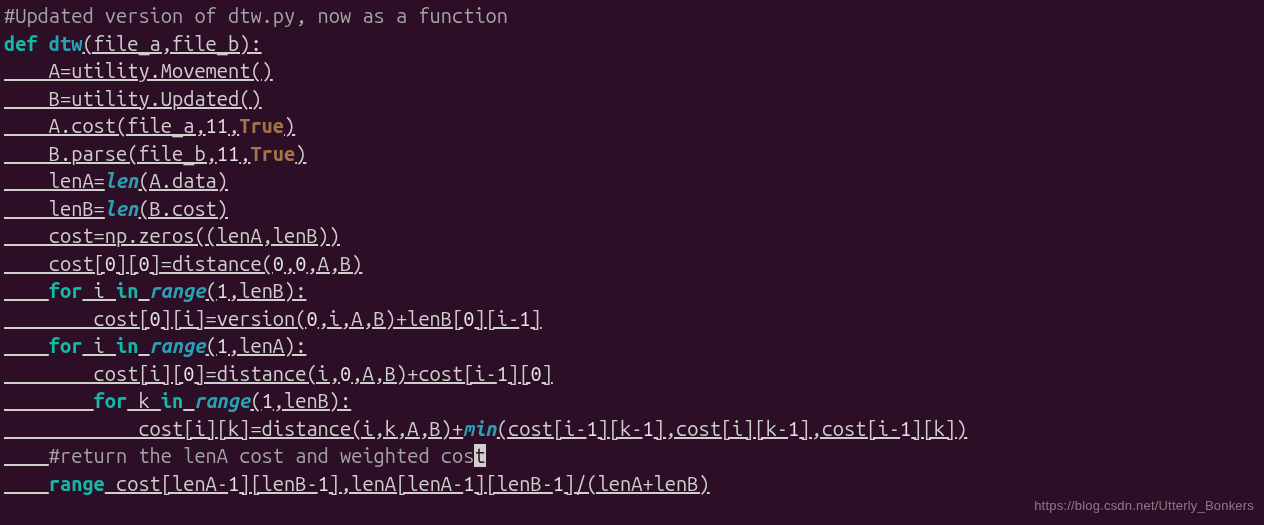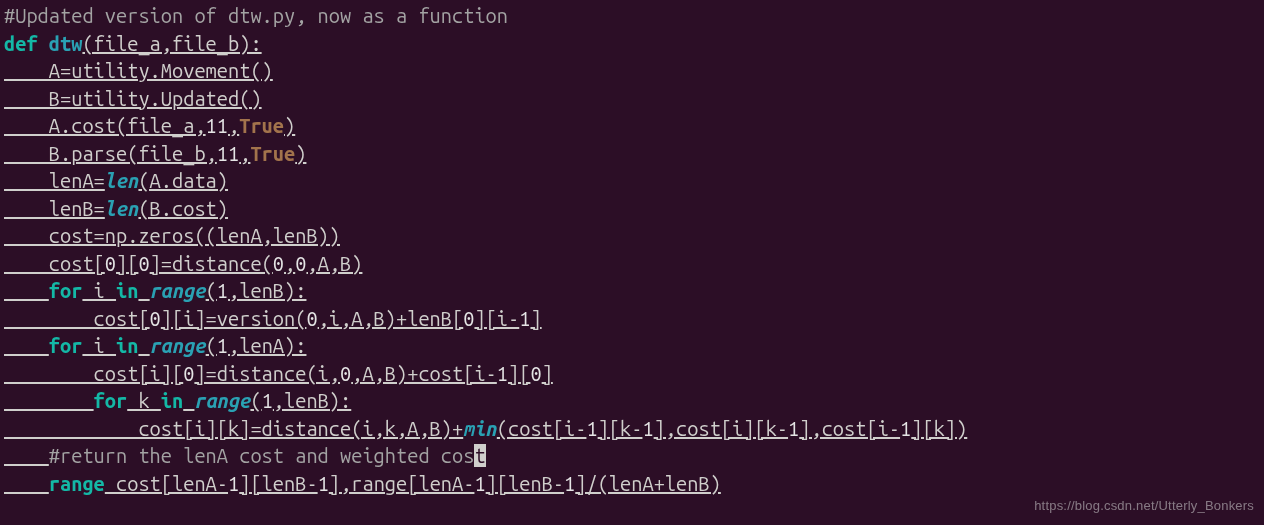--- a/index.html
+++ b/index.html
@@ -51,15 +51,15 @@
 <span><span class="c-id">    lenB=</span><span class="c-builtin">len</span><span class="c-id">(B.cost)</span></span>
 <span><span class="c-id">    cost=np.zeros((lenA,lenB))</span></span>
 <span><span class="c-id">    cost[</span><span class="c-num">0</span><span class="c-id">][</span><span class="c-num">0</span><span class="c-id">]=distance(</span><span class="c-num">0</span><span class="c-id">,</span><span class="c-num">0</span><span class="c-id">,A,B)</span></span>
 <span><span class="c-id">    </span><span class="c-kw">for</span><span class="c-id"> i </span><span class="c-kw">in</span><span class="c-id"> </span><span class="c-builtin">range</span><span class="c-id">(</span><span class="c-num">1</span><span class="c-id">,lenB):</span></span>
 <span><span class="c-id">        cost[</span><span class="c-num">0</span><span class="c-id">][i]=version(</span><span class="c-num">0</span><span class="c-id">,i,A,B)+lenB[</span><span class="c-num">0</span><span class="c-id">][i-</span><span class="c-num">1</span><span class="c-id">]</span></span>
 <span><span class="c-id">    </span><span class="c-kw">for</span><span class="c-id"> i </span><span class="c-kw">in</span><span class="c-id"> </span><span class="c-builtin">range</span><span class="c-id">(</span><span class="c-num">1</span><span class="c-id">,lenA):</span></span>
 <span><span class="c-id">        cost[i][</span><span class="c-num">0</span><span class="c-id">]=distance(i,</span><span class="c-num">0</span><span class="c-id">,A,B)+cost[i-</span><span class="c-num">1</span><span class="c-id">][</span><span class="c-num">0</span><span class="c-id">]</span></span>
 <span><span class="c-id">        </span><span class="c-kw">for</span><span class="c-id"> k </span><span class="c-kw">in</span><span class="c-id"> </span><span class="c-builtin">range</span><span class="c-id">(</span><span class="c-num">1</span><span class="c-id">,lenB):</span></span>
 <span><span class="c-id">            cost[i][k]=distance(i,k,A,B)+</span><span class="c-builtin">min</span><span class="c-id">(cost[i-</span><span class="c-num">1</span><span class="c-id">][k-</span><span class="c-num">1</span><span class="c-id">],cost[i][k-</span><span class="c-num">1</span><span class="c-id">],cost[i-</span><span class="c-num">1</span><span class="c-id">][k])</span></span>
 <span><span class="c-id">    </span><span class="c-comment">#return the lenA cost and weighted cos</span><span class="c-comment cursor">t</span></span>
-<span><span class="c-id">    </span><span class="c-kw">range</span><span class="c-id"> cost[lenA-</span><span class="c-num">1</span><span class="c-id">][lenB-</span><span class="c-num">1</span><span class="c-id">],range[lenA-</span><span class="c-num">1</span><span class="c-id">][lenB-</span><span class="c-num">1</span><span class="c-id">]/(lenA+lenB)</span></span></div>
+<span><span class="c-id">    </span><span class="c-kw">range</span><span class="c-id"> cost[lenA-</span><span class="c-num">1</span><span class="c-id">][lenB-</span><span class="c-num">1</span><span class="c-id">],lenA[lenA-</span><span class="c-num">1</span><span class="c-id">][lenB-</span><span class="c-num">1</span><span class="c-id">]/(lenA+lenB)</span></span></div>
 
 <div class="watermark">https://blog.csdn.net/Utterly_Bonkers</div>
 
 </body></html>

